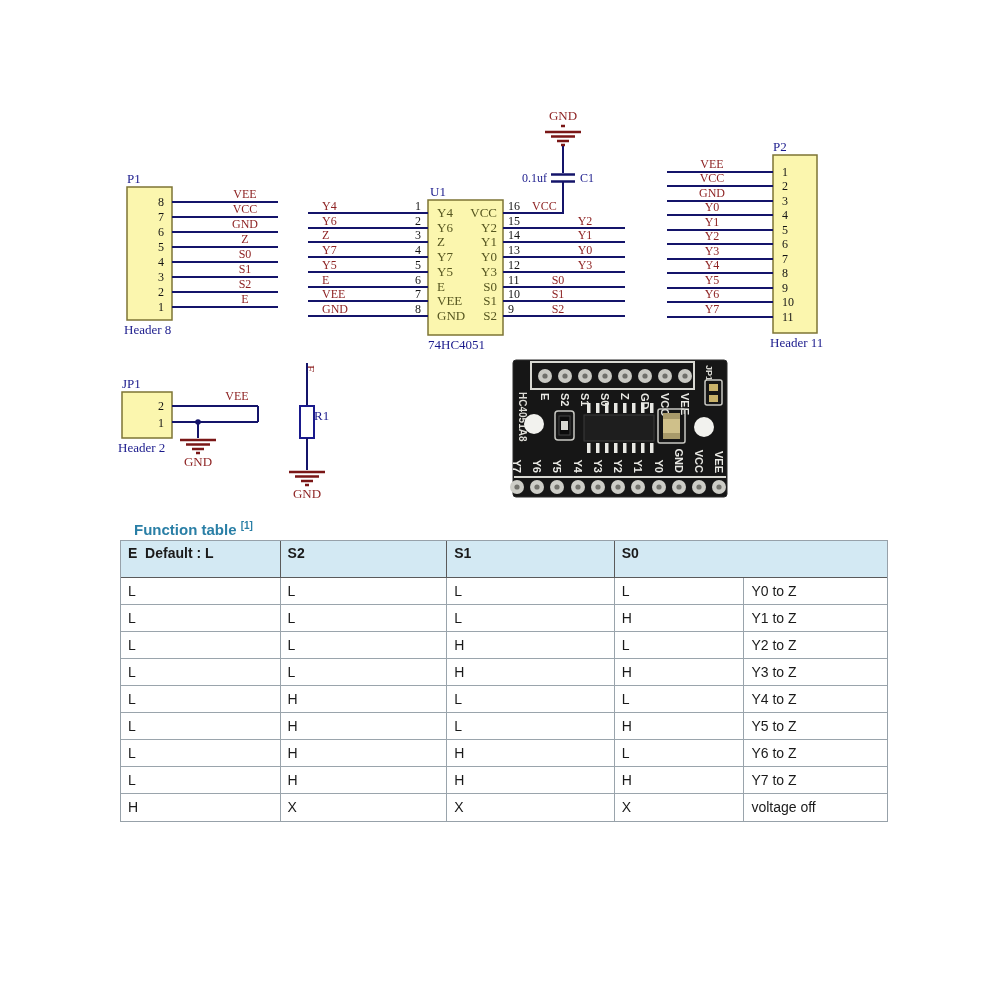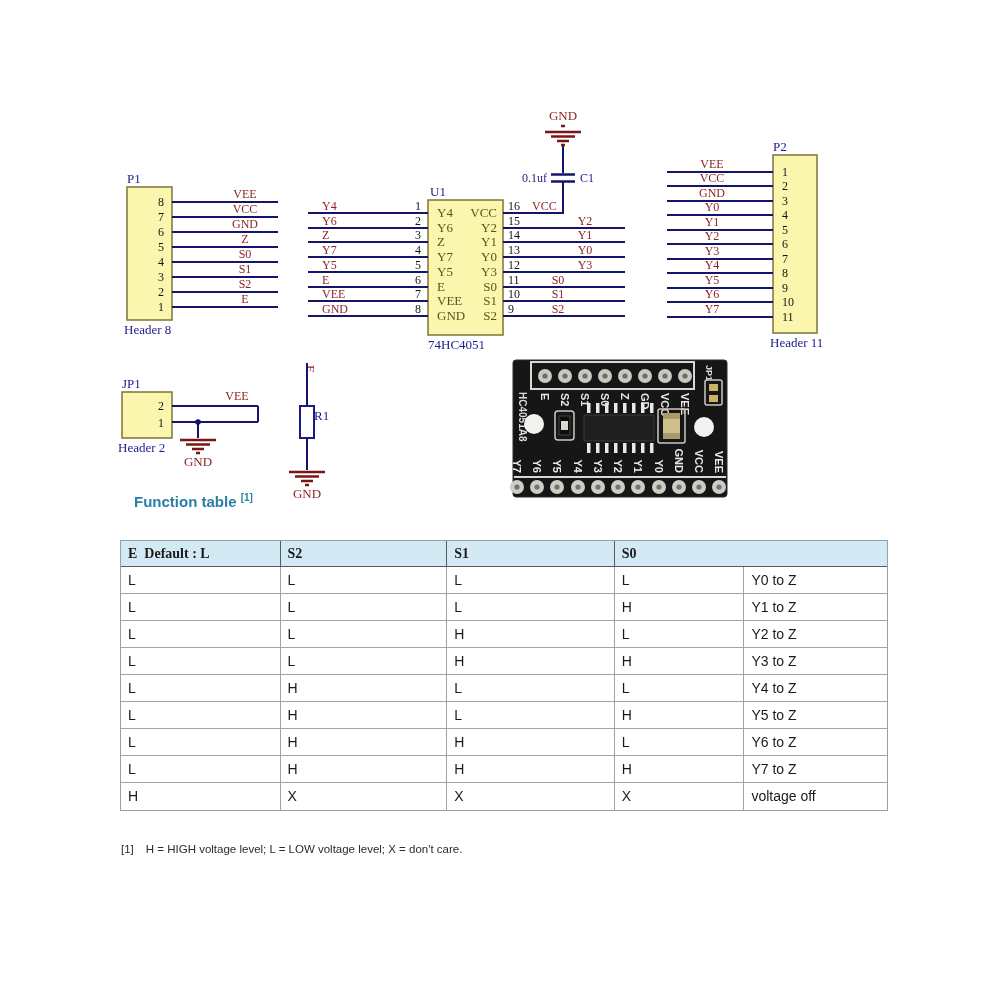--- a/index.html
+++ b/index.html
@@ -21,27 +21,27 @@
   .pcbtxt3{fill:#d5d5cf;font:bold 9px "Liberation Sans",sans-serif;}
 
   
   .ft{position:absolute;left:120px;top:540px;width:768px;border:1px solid #97a1a9;
       box-sizing:border-box;font-size:14px;color:#1a1a1a;background:#fff;}
   .ft-r{display:flex;}
   .ft-head,.ft-sub{background:#d3e9f3;font-weight:bold;}
   .ft-c{box-sizing:border-box;padding-left:7px;white-space:pre-wrap;overflow:hidden;}
   .ft-head .ft-c{line-height:27px;height:28px;}
   .ft-input{border-bottom:2px solid #474747;}
-  .ft-sub .ft-c{line-height:25px;height:25px;font-family:Liberation Serif, serif;}
+  .ft-sub .ft-c{line-height:25px;height:36px;}
   .ft-sub .vb{border-right:1px solid #5a5a5a;}
   .ft-sub{border-bottom:1px solid #5a5a5a;}
   .ft-b .ft-c{line-height:26px;height:27px;border-right:1px solid #9aa4ac;border-bottom:1px solid #9aa4ac;}
   .ft-b .ft-c:last-child{border-right:none;}
   .ft > .ft-r:last-child .ft-c{border-bottom:none;}
-  .ft-title{position:absolute;left:134px;top:492px;font-weight:bold;font-size:15px;color:#2a7fa6;}
+  .ft-title{position:absolute;left:134px;top:520px;font-weight:bold;font-size:15px;color:#2a7fa6;}
   .ft-title sup{font-size:10px;}
   .ft-note{position:absolute;left:121px;top:843px;font-size:11.5px;color:#2b2b2b;}
   .ft-note .ref{margin-right:12px;}
 </style>
 </head>
 <body>
 
 <div id="canvas">
 
 <svg width="1000" height="515" viewBox="0 0 1000 515" style="position:absolute;left:0;top:0;">
@@ -449,15 +449,14 @@
     </div>
     <div class="ft-r ft-b">
       <div class="ft-c" style="width:160px">H</div>
       <div class="ft-c" style="width:167px">X</div>
       <div class="ft-c" style="width:168px">X</div>
       <div class="ft-c" style="width:130px">X</div>
       <div class="ft-c" style="width:143px">voltage off</div>
     </div>
   </div>
 
-  <div class="ft-note"><span class="ref">[1]</span><span>H = HIGH voltage level; L = LOW voltage level; X = don't care.</span></div>
 
 </div>
 
 </body></html>

